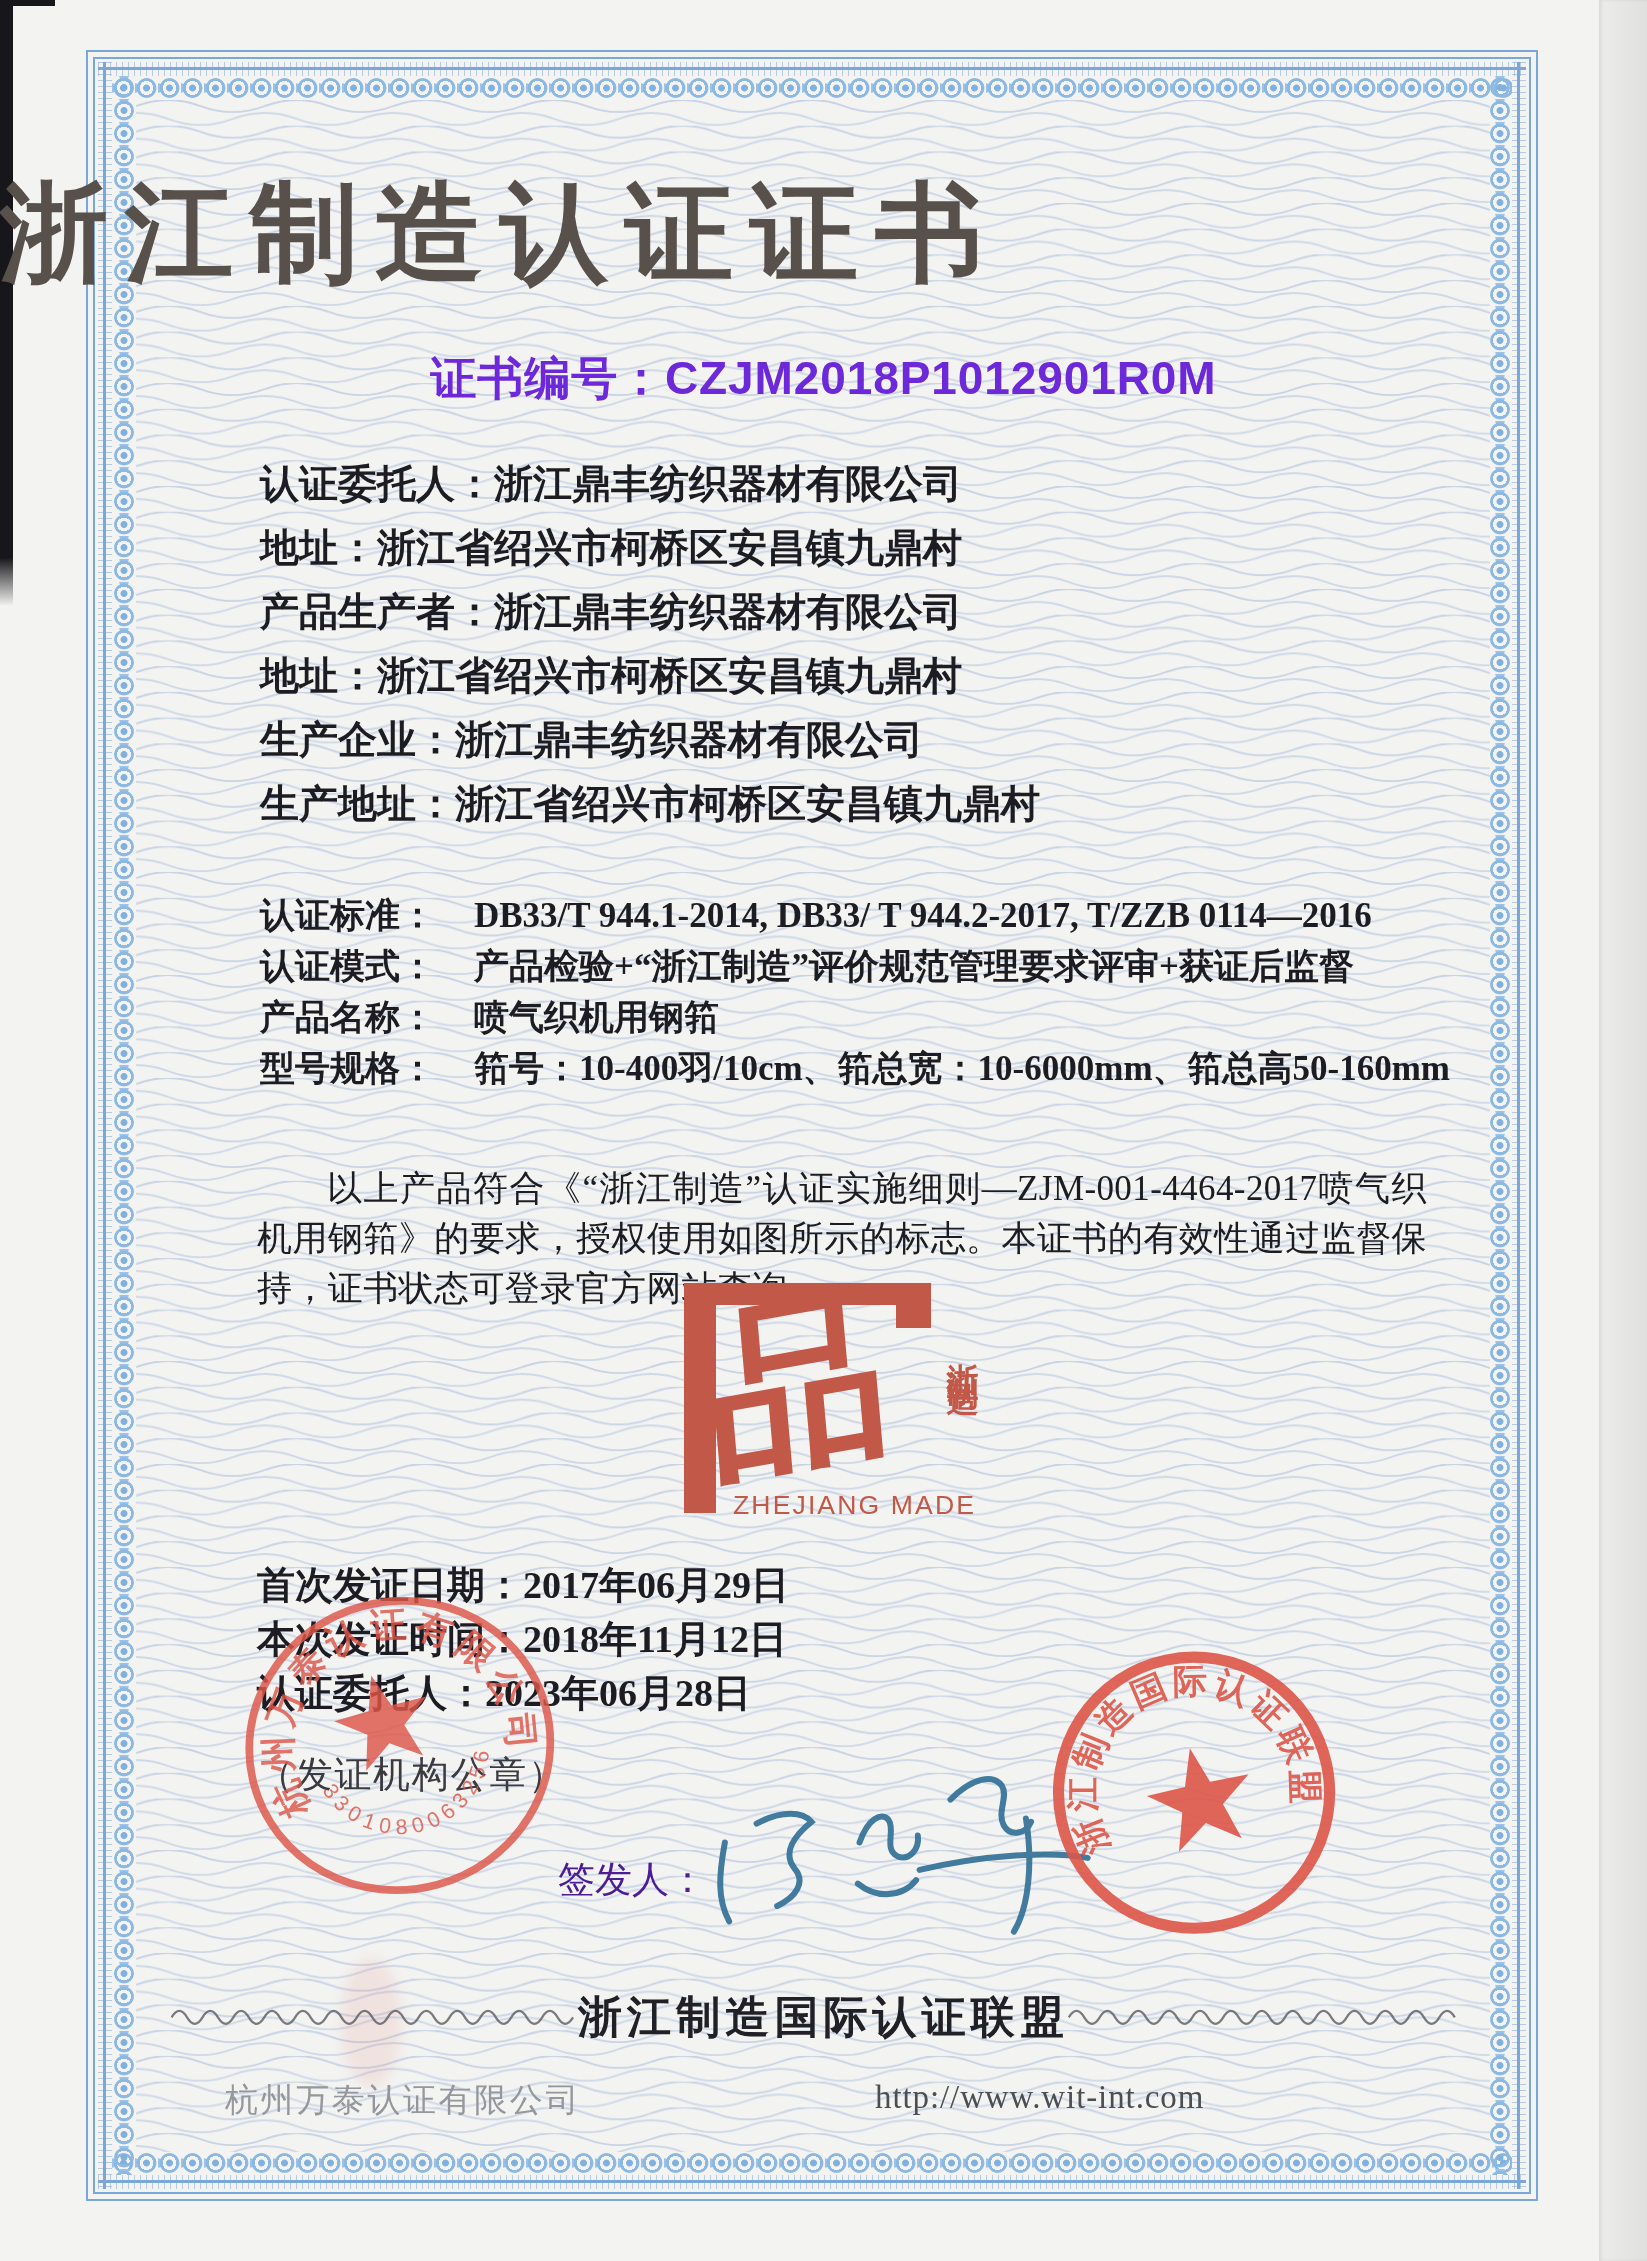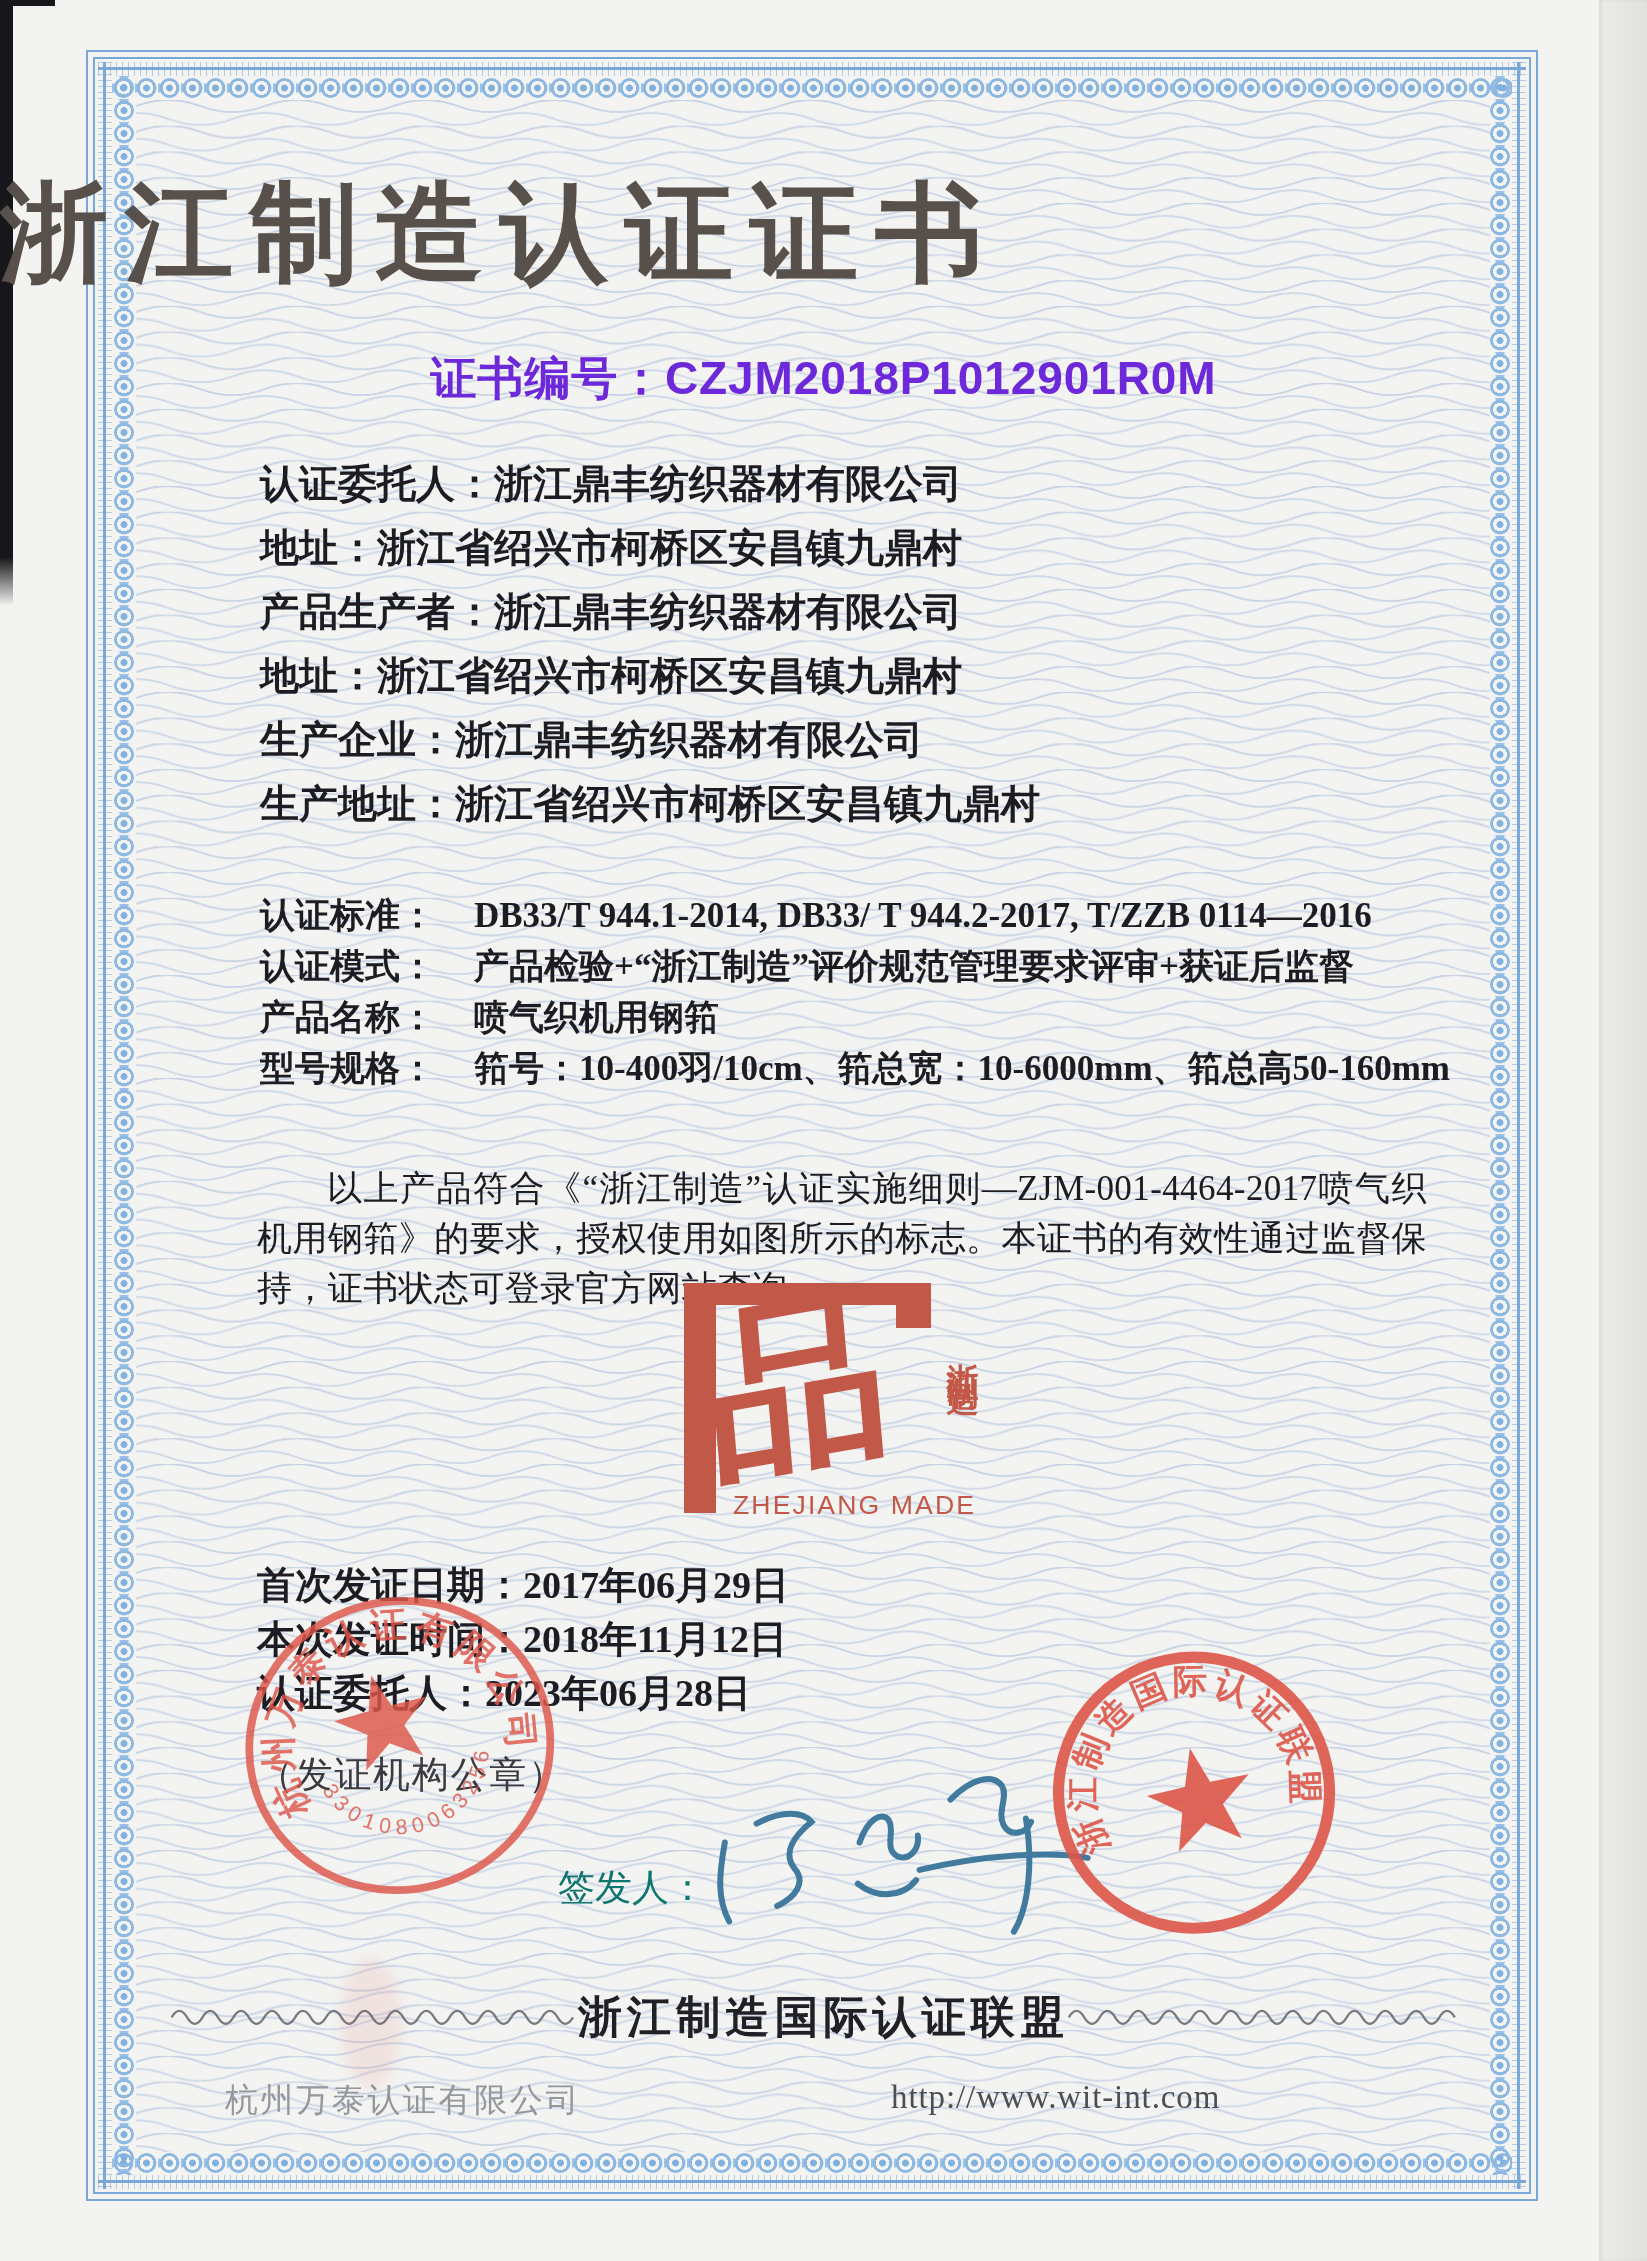--- a/index.html
+++ b/index.html
@@ -64,25 +64,25 @@
   .logo .mark{position:absolute;left:22px;top:17px;font-size:182px;line-height:182px;
               font-weight:700;transform:rotate(-10deg) skewX(-5deg);}
   .logo .cnv{position:absolute;left:257px;top:60px;writing-mode:vertical-rl;
              font-size:32px;font-weight:700;letter-spacing:6.9px;}
   .logo .en{position:absolute;left:49px;top:212px;font-family:"Liberation Sans",sans-serif;
             font-size:26.6px;font-weight:400;letter-spacing:2.1px;white-space:nowrap;}
 
   .dates{left:257px;top:1560px;}
   .dates .line{height:54px;display:flex;align-items:flex-start;font-size:38px;font-weight:700;}
   .sealnote{left:257px;top:1750px;font-size:37px;letter-spacing:1.7px;color:#3a3a40;}
-  .issuer{left:558px;top:1855px;font-size:37px;color:#0f766e;margin-top:8px;}
+  .issuer{left:558px;top:1855px;font-size:37px;color:#4c1d95;}
 
   .alliance{left:0;right:0;top:1988px;text-align:center;font-size:44px;font-weight:700;letter-spacing:5.1px;color:#202026;}
   .f-company{left:225px;top:2078px;font-size:33px;letter-spacing:2.6px;color:#94979b;}
-  .f-url{left:875px;top:2079px;font-size:33px;letter-spacing:0.9px;color:#4b4f54;margin-left:16px;}
+  .f-url{left:875px;top:2079px;font-size:33px;letter-spacing:0.9px;color:#4b4f54;}
 
   .overlay{left:0;top:0;width:1647px;height:2261px;pointer-events:none;}
 </style>
 </head>
 <body>
 
 <div class="abs frame">
   <div class="abs f-outer"></div>
   <div class="abs f-line2"></div>
   <div class="abs ruled top"></div>

